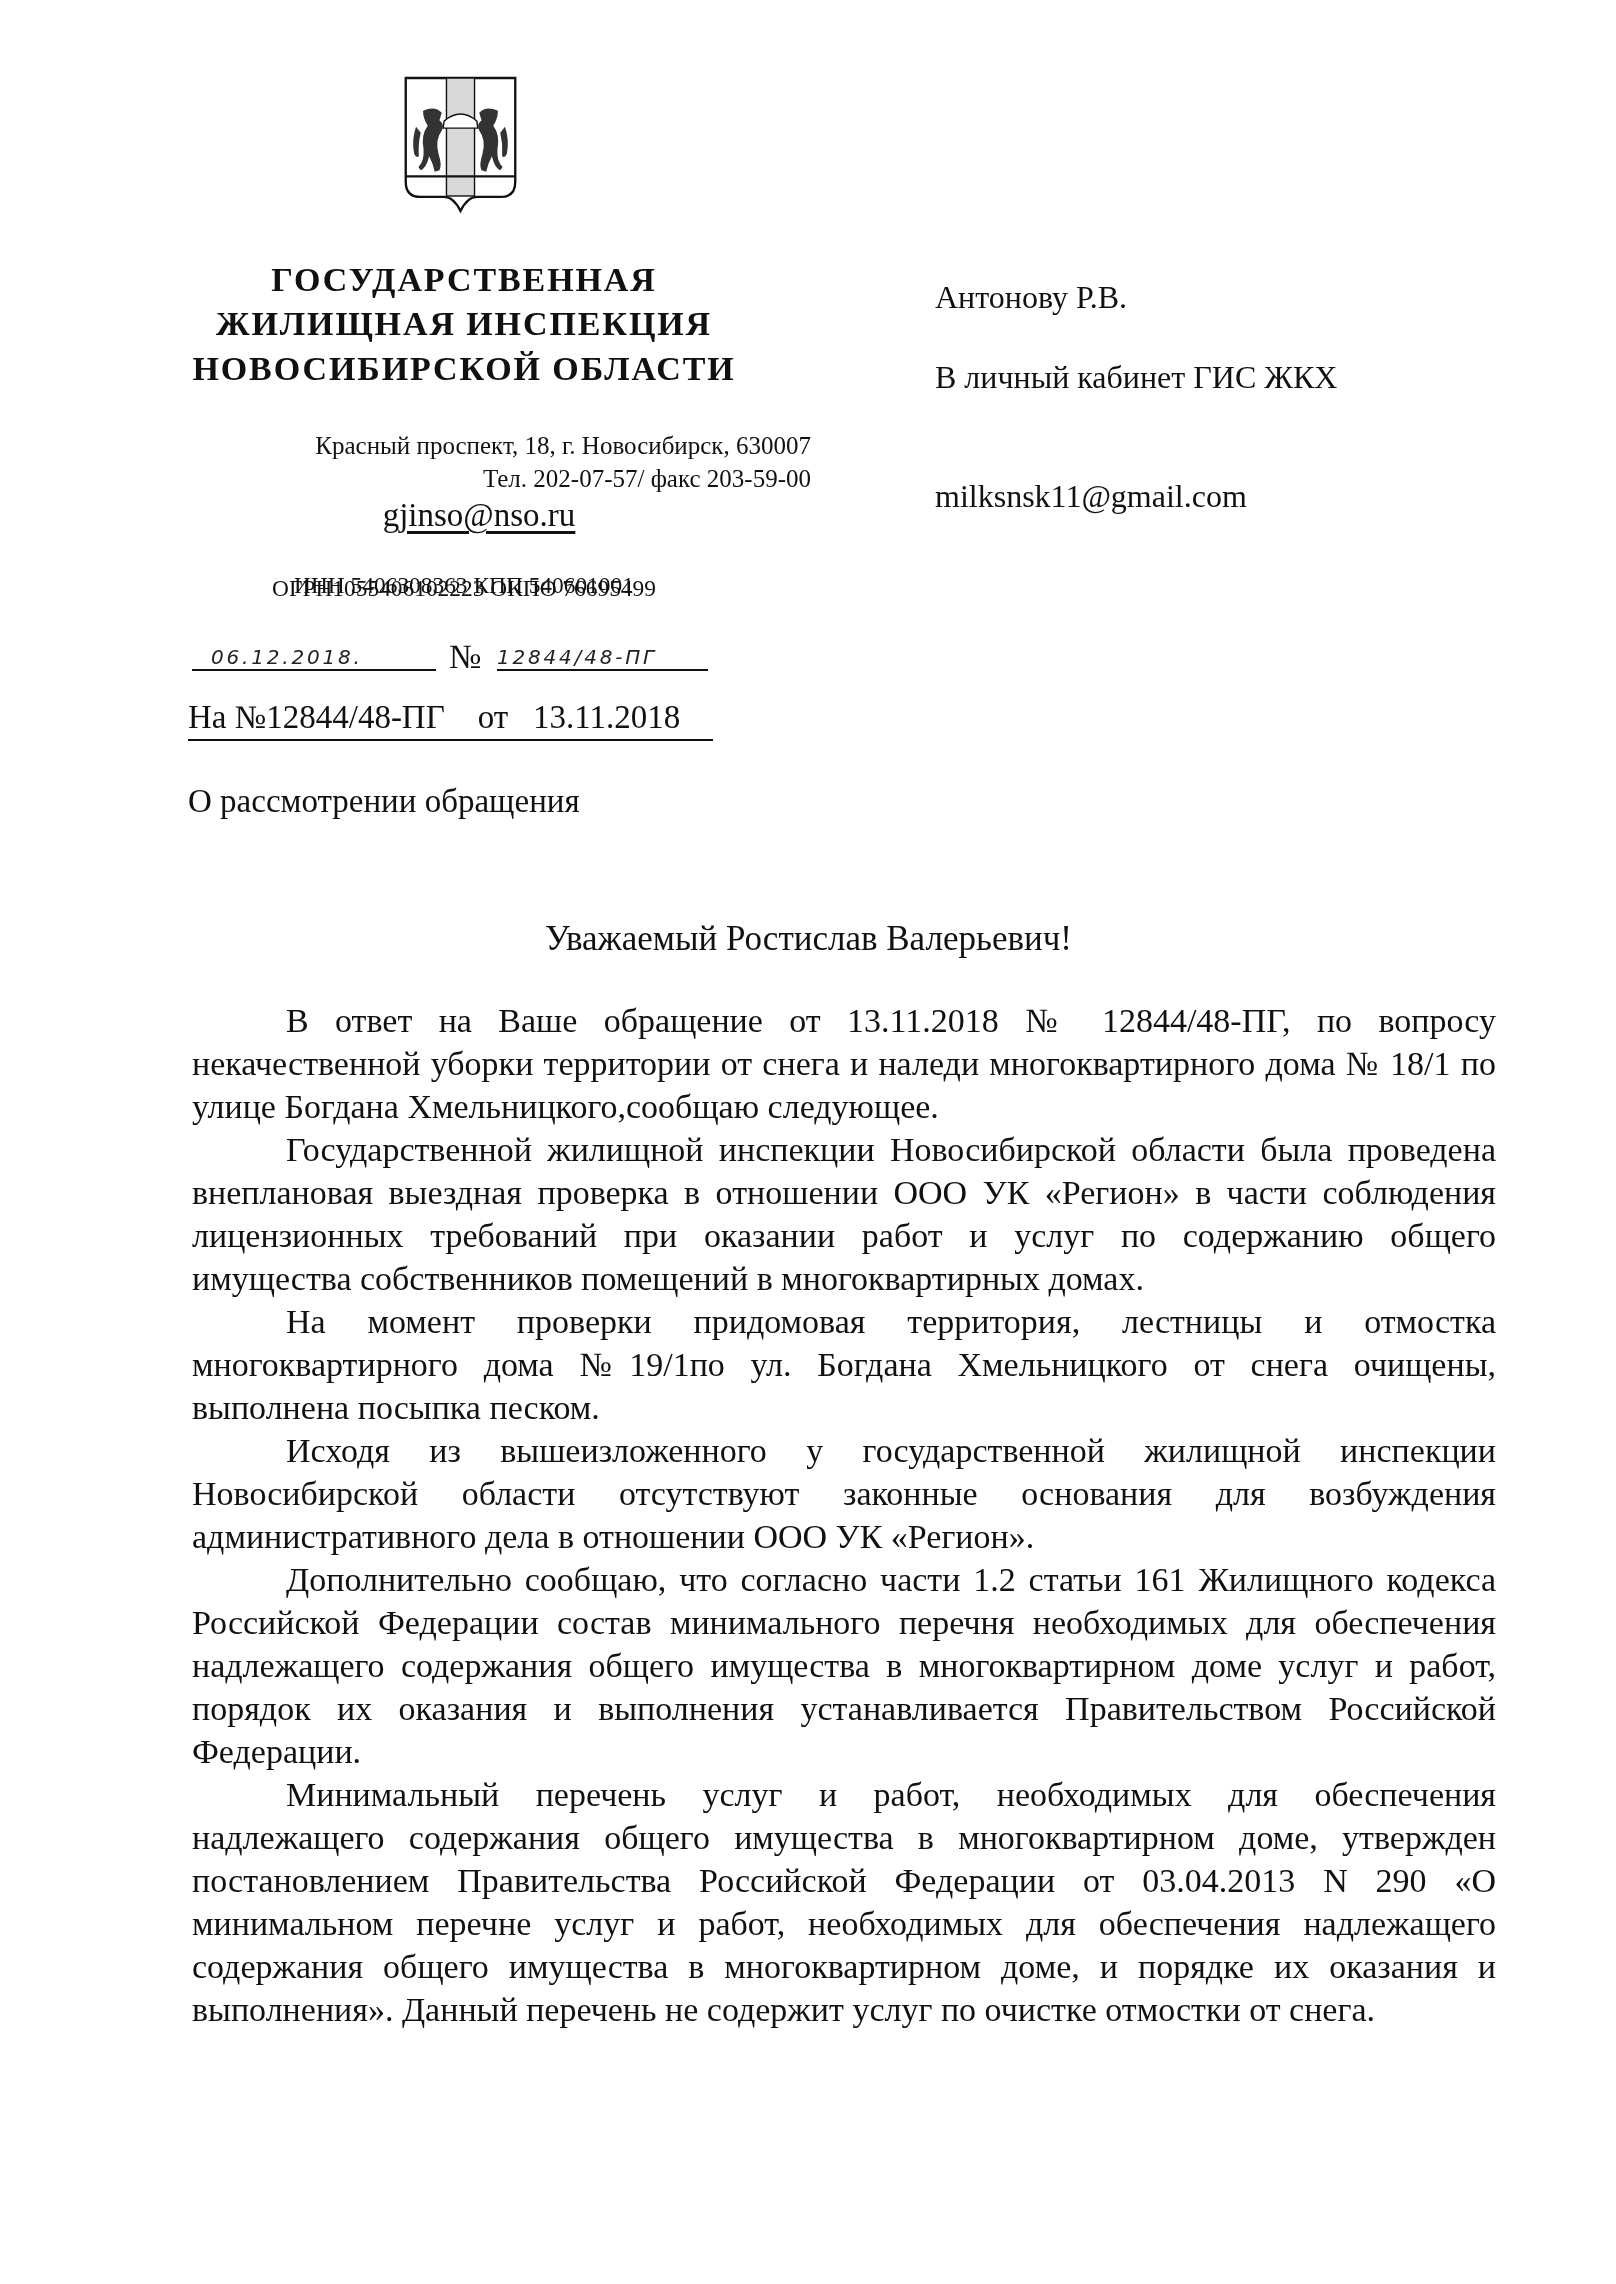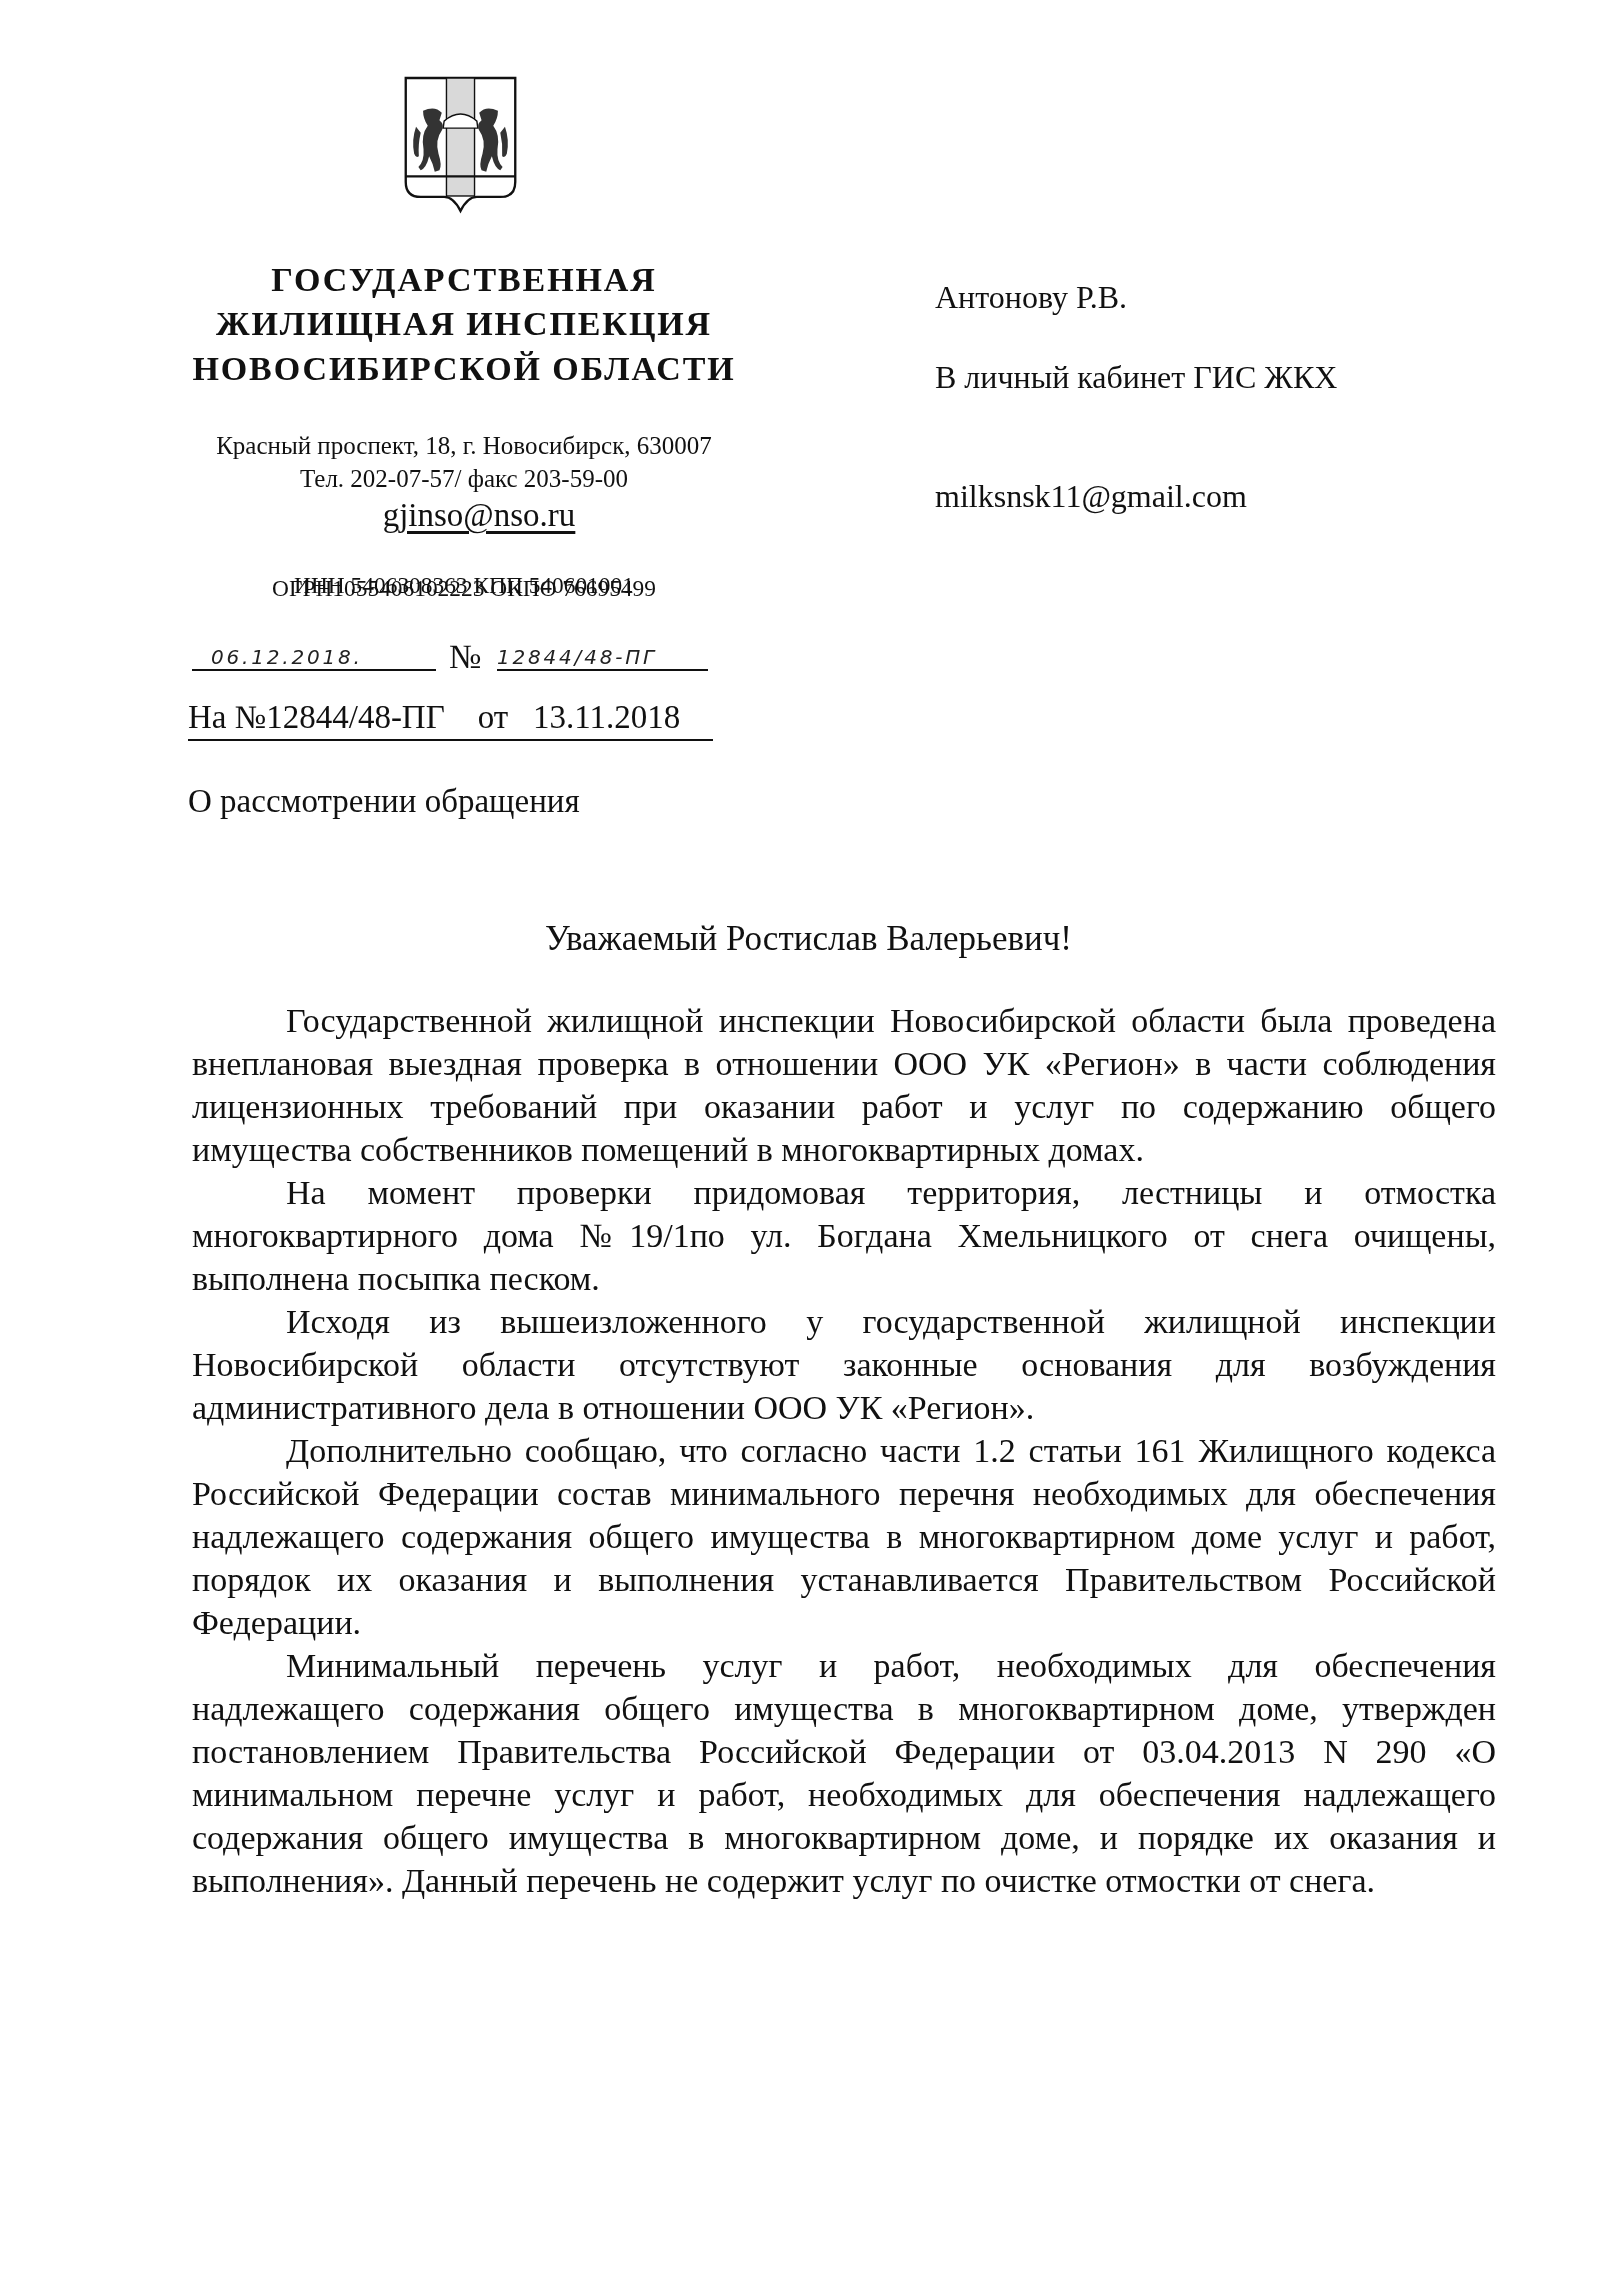--- a/index.html
+++ b/index.html
@@ -9,21 +9,21 @@
   }
   .abs { position: absolute; }
   
   #coat { left: 402px; top: 74px; width: 117px; height: 141px; }
   
   .org-title {
     left: 117px; width: 694px; text-align: center;
     font-weight: bold; font-size: 34px; letter-spacing: 1.9px; line-height: 47px;
   }
   .org-line { left: 117px; width: 694px; text-align: center; }
-  .addr { font-size: 25px; line-height: 30px; }
+  .addr { font-size: 25px; line-height: 30px; text-align: right; }
   .email-org { font-size: 33px; text-decoration: underline; text-underline-offset: 4.7px; margin-left: 30px; }
   .codes { font-size: 23.4px; line-height: 30px; }
   
   .recipient { left: 935px; font-size: 32px; }
   
   .hand { font-family: "DejaVu Sans", sans-serif; font-style: italic; font-size: 20px; color: #222; letter-spacing: 2.8px; }
   .underline-line { border-bottom: 2.3px solid #111; height: 0; }
   .ref { left: 188px; top: 699px; font-size: 33px; border-bottom: 2.3px solid #111; padding-bottom: 3px; width: 525px; white-space: pre; }
   .subject { left: 188px; top: 783px; font-size: 33px; }
   .salutation { left: 0; width: 1617px; text-align: center; top: 919px; font-size: 35px; }
@@ -77,19 +77,20 @@
   <div class="underline-line"></div>
 </div>
 
 <div class="abs ref">На №12844/48-ПГ    от   13.11.2018</div>
 
 <div class="abs subject">О рассмотрении обращения</div>
 
 <div class="abs salutation">Уважаемый Ростислав Валерьевич!</div>
 
 <div class="abs body-text">
+  <p>В ответ на Ваше обращение от 13.11.2018 № 12844/48-ПГ, по вопросу некачественной уборки территории от снега и наледи  многоквартирного дома № 18/1  по улице Богдана Хмельницкого,сообщаю следующее.</p>
   <p>Государственной жилищной инспекции Новосибирской области была проведена внеплановая выездная проверка в отношении ООО УК «Регион» в части соблюдения лицензионных требований при оказании работ и услуг по содержанию общего имущества собственников помещений в многоквартирных домах.</p>
   <p>На момент проверки придомовая территория, лестницы и отмостка многоквартирного дома №19/1по ул. Богдана Хмельницкого от снега очищены, выполнена посыпка песком.</p>
   <p>Исходя из вышеизложенного у государственной жилищной инспекции Новосибирской области отсутствуют законные основания для возбуждения административного дела в отношении ООО УК «Регион».</p>
   <p>Дополнительно сообщаю,   что   согласно   части   1.2   статьи   161 Жилищного кодекса Российской Федерации состав минимального перечня необходимых для обеспечения надлежащего содержания общего имущества в многоквартирном доме услуг и работ, порядок их оказания и выполнения устанавливается Правительством Российской Федерации.</p>
   <p>Минимальный перечень услуг и работ, необходимых для обеспечения надлежащего содержания общего имущества в многоквартирном доме, утвержден постановлением Правительства Российской Федерации от 03.04.2013 N 290 «О минимальном перечне услуг и работ, необходимых для обеспечения надлежащего содержания общего имущества в многоквартирном доме, и порядке их оказания и выполнения». Данный перечень не содержит услуг по очистке отмостки от снега.</p>
 </div>
 
 
 </body></html>

